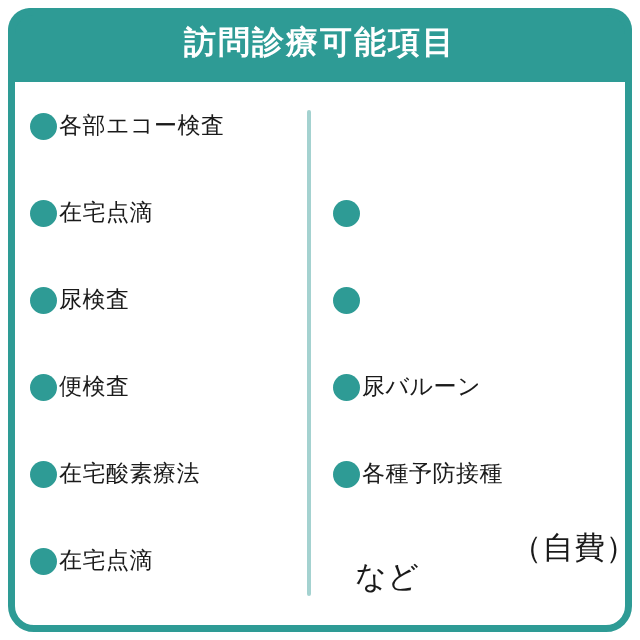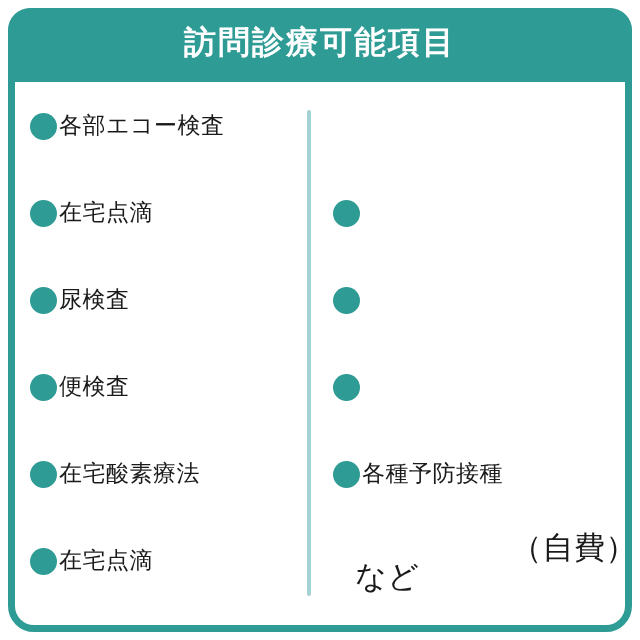--- a/index.html
+++ b/index.html
@@ -165,20 +165,21 @@
 
     <div class="col col-right">
       <div class="item" style="top:117px">
         <span class="bullet"></span>
       </div>
       <div class="item" style="top:204px">
         <span class="bullet"></span>
       </div>
       <div class="item" style="top:291px">
         <span class="bullet"></span>
+        <span class="item-label">尿バルーン</span>
       </div>
       <div class="item" style="top:378px">
         <span class="bullet"></span>
         <span class="item-label">各種予防接種</span>
       </div>
 
       <div class="note note-fee">（自費）</div>
       <div class="note note-etc">など</div>
     </div>
 

